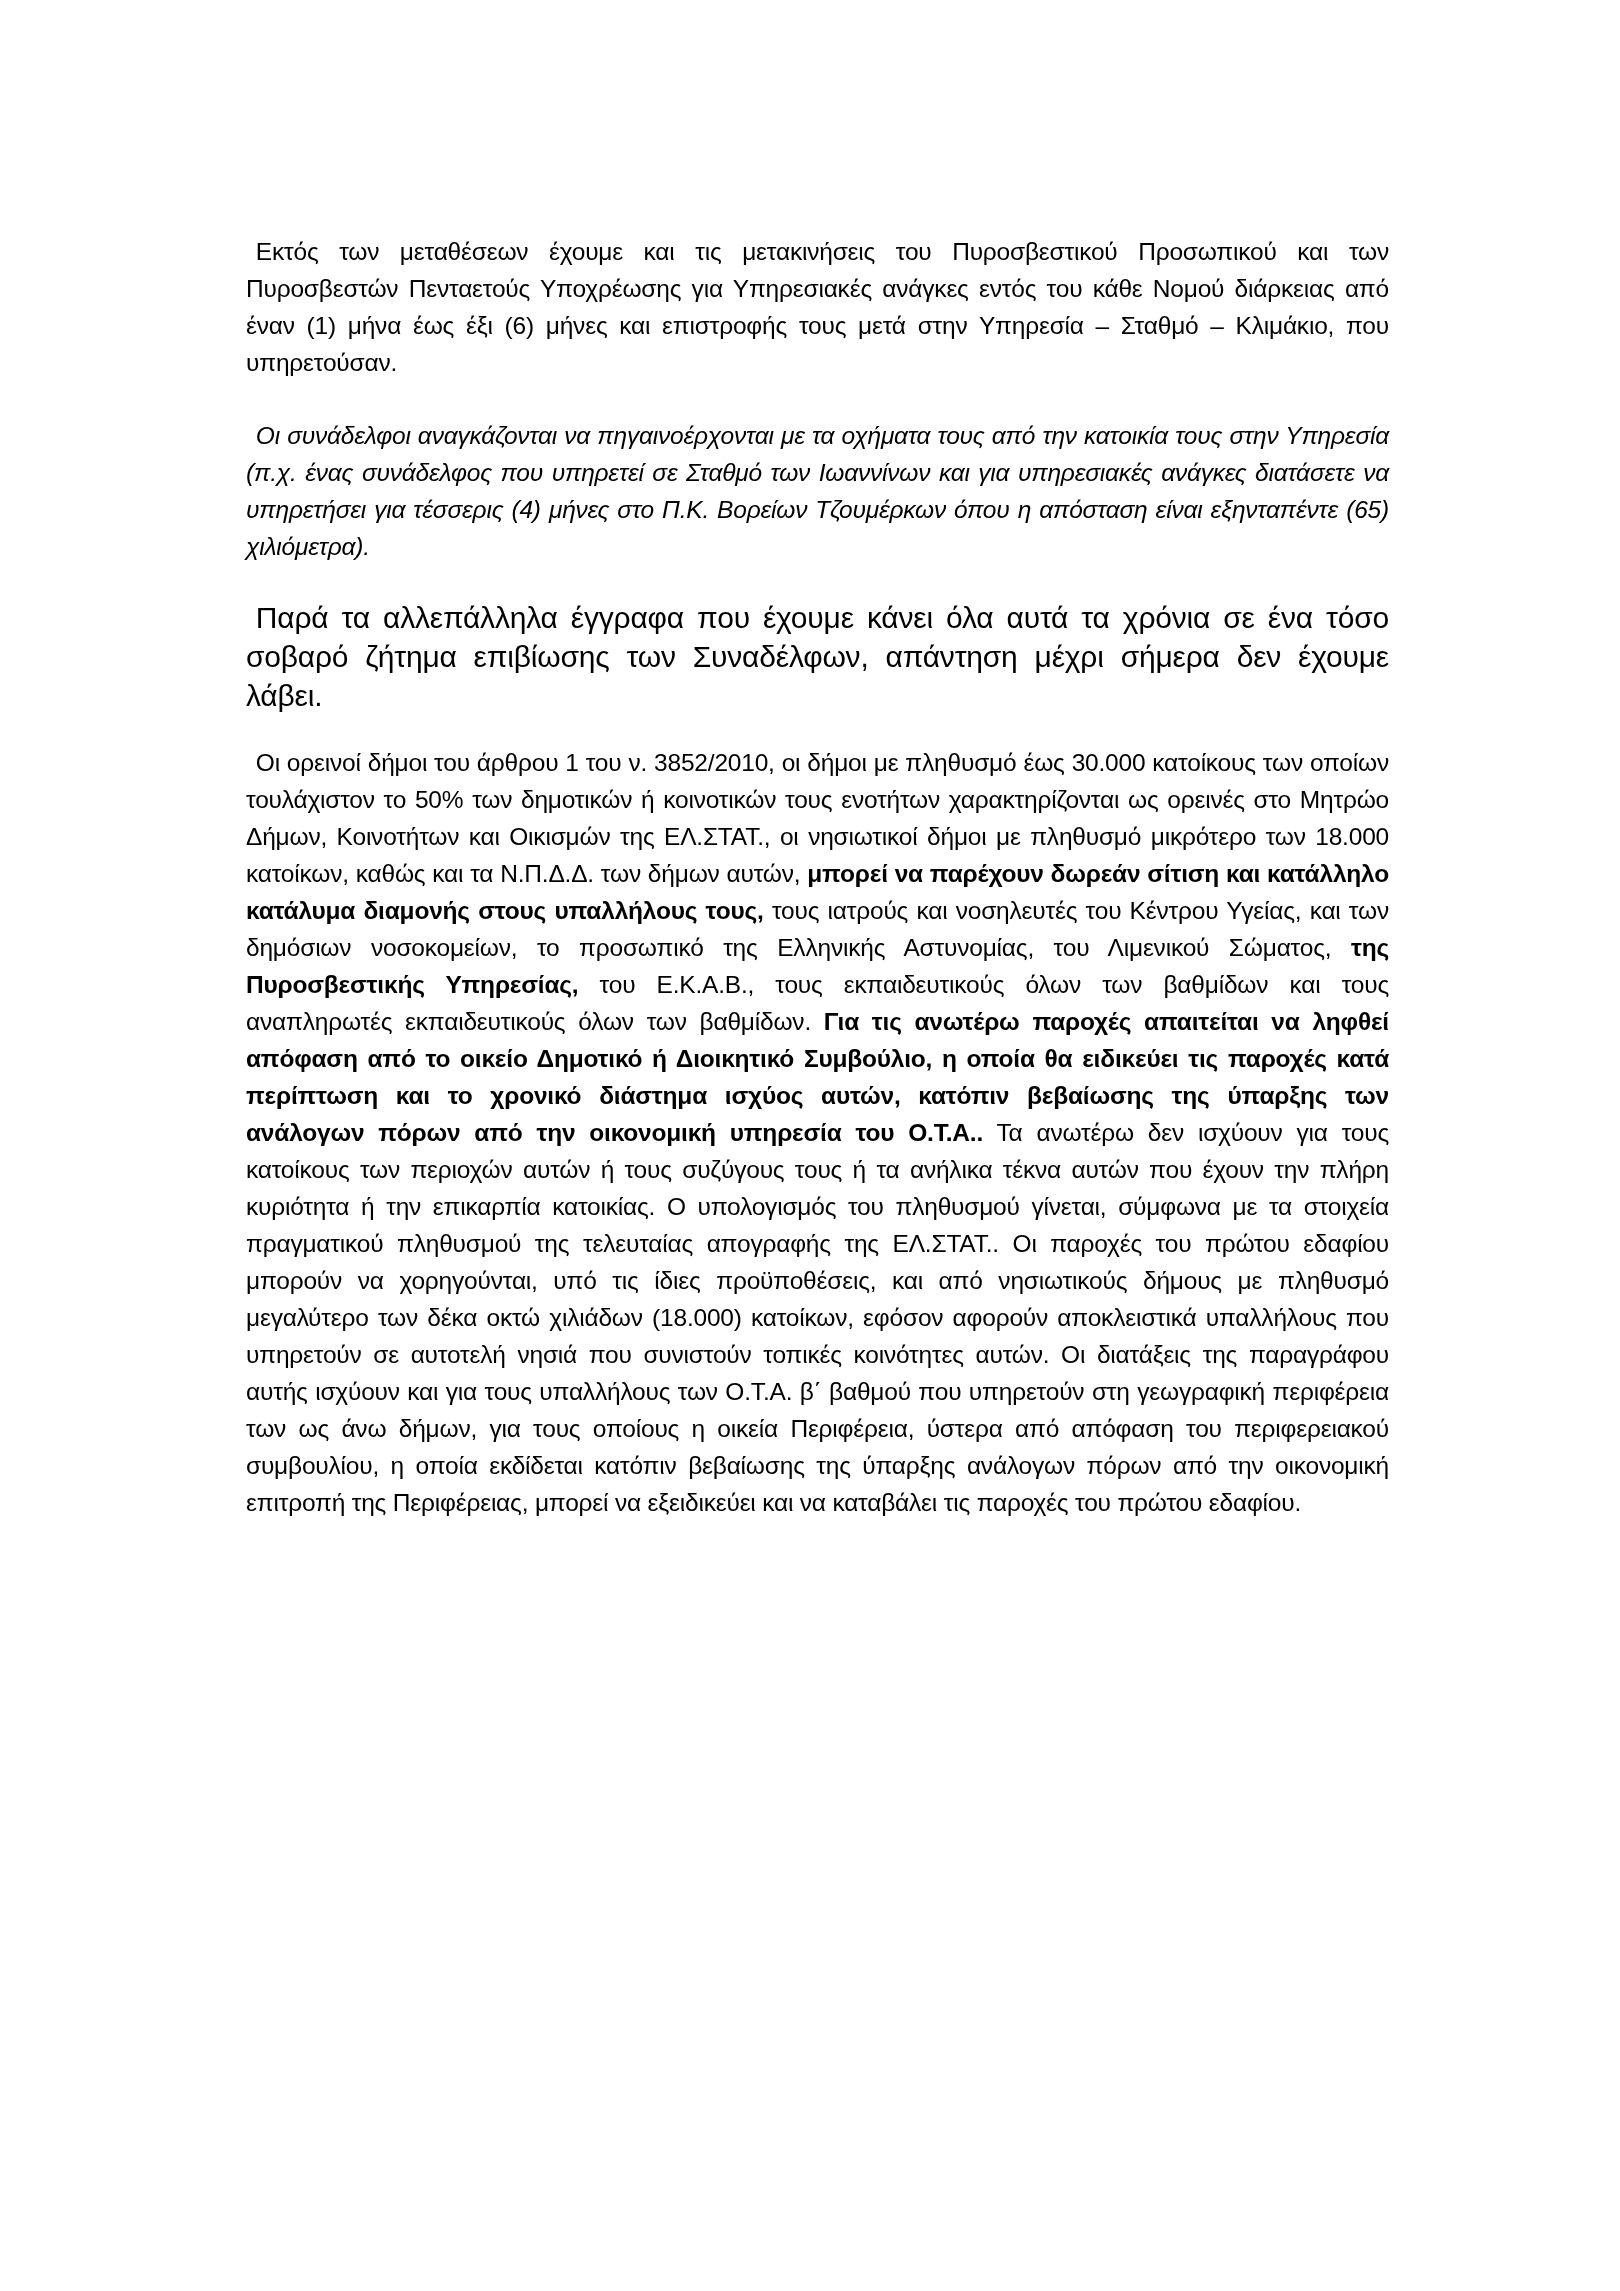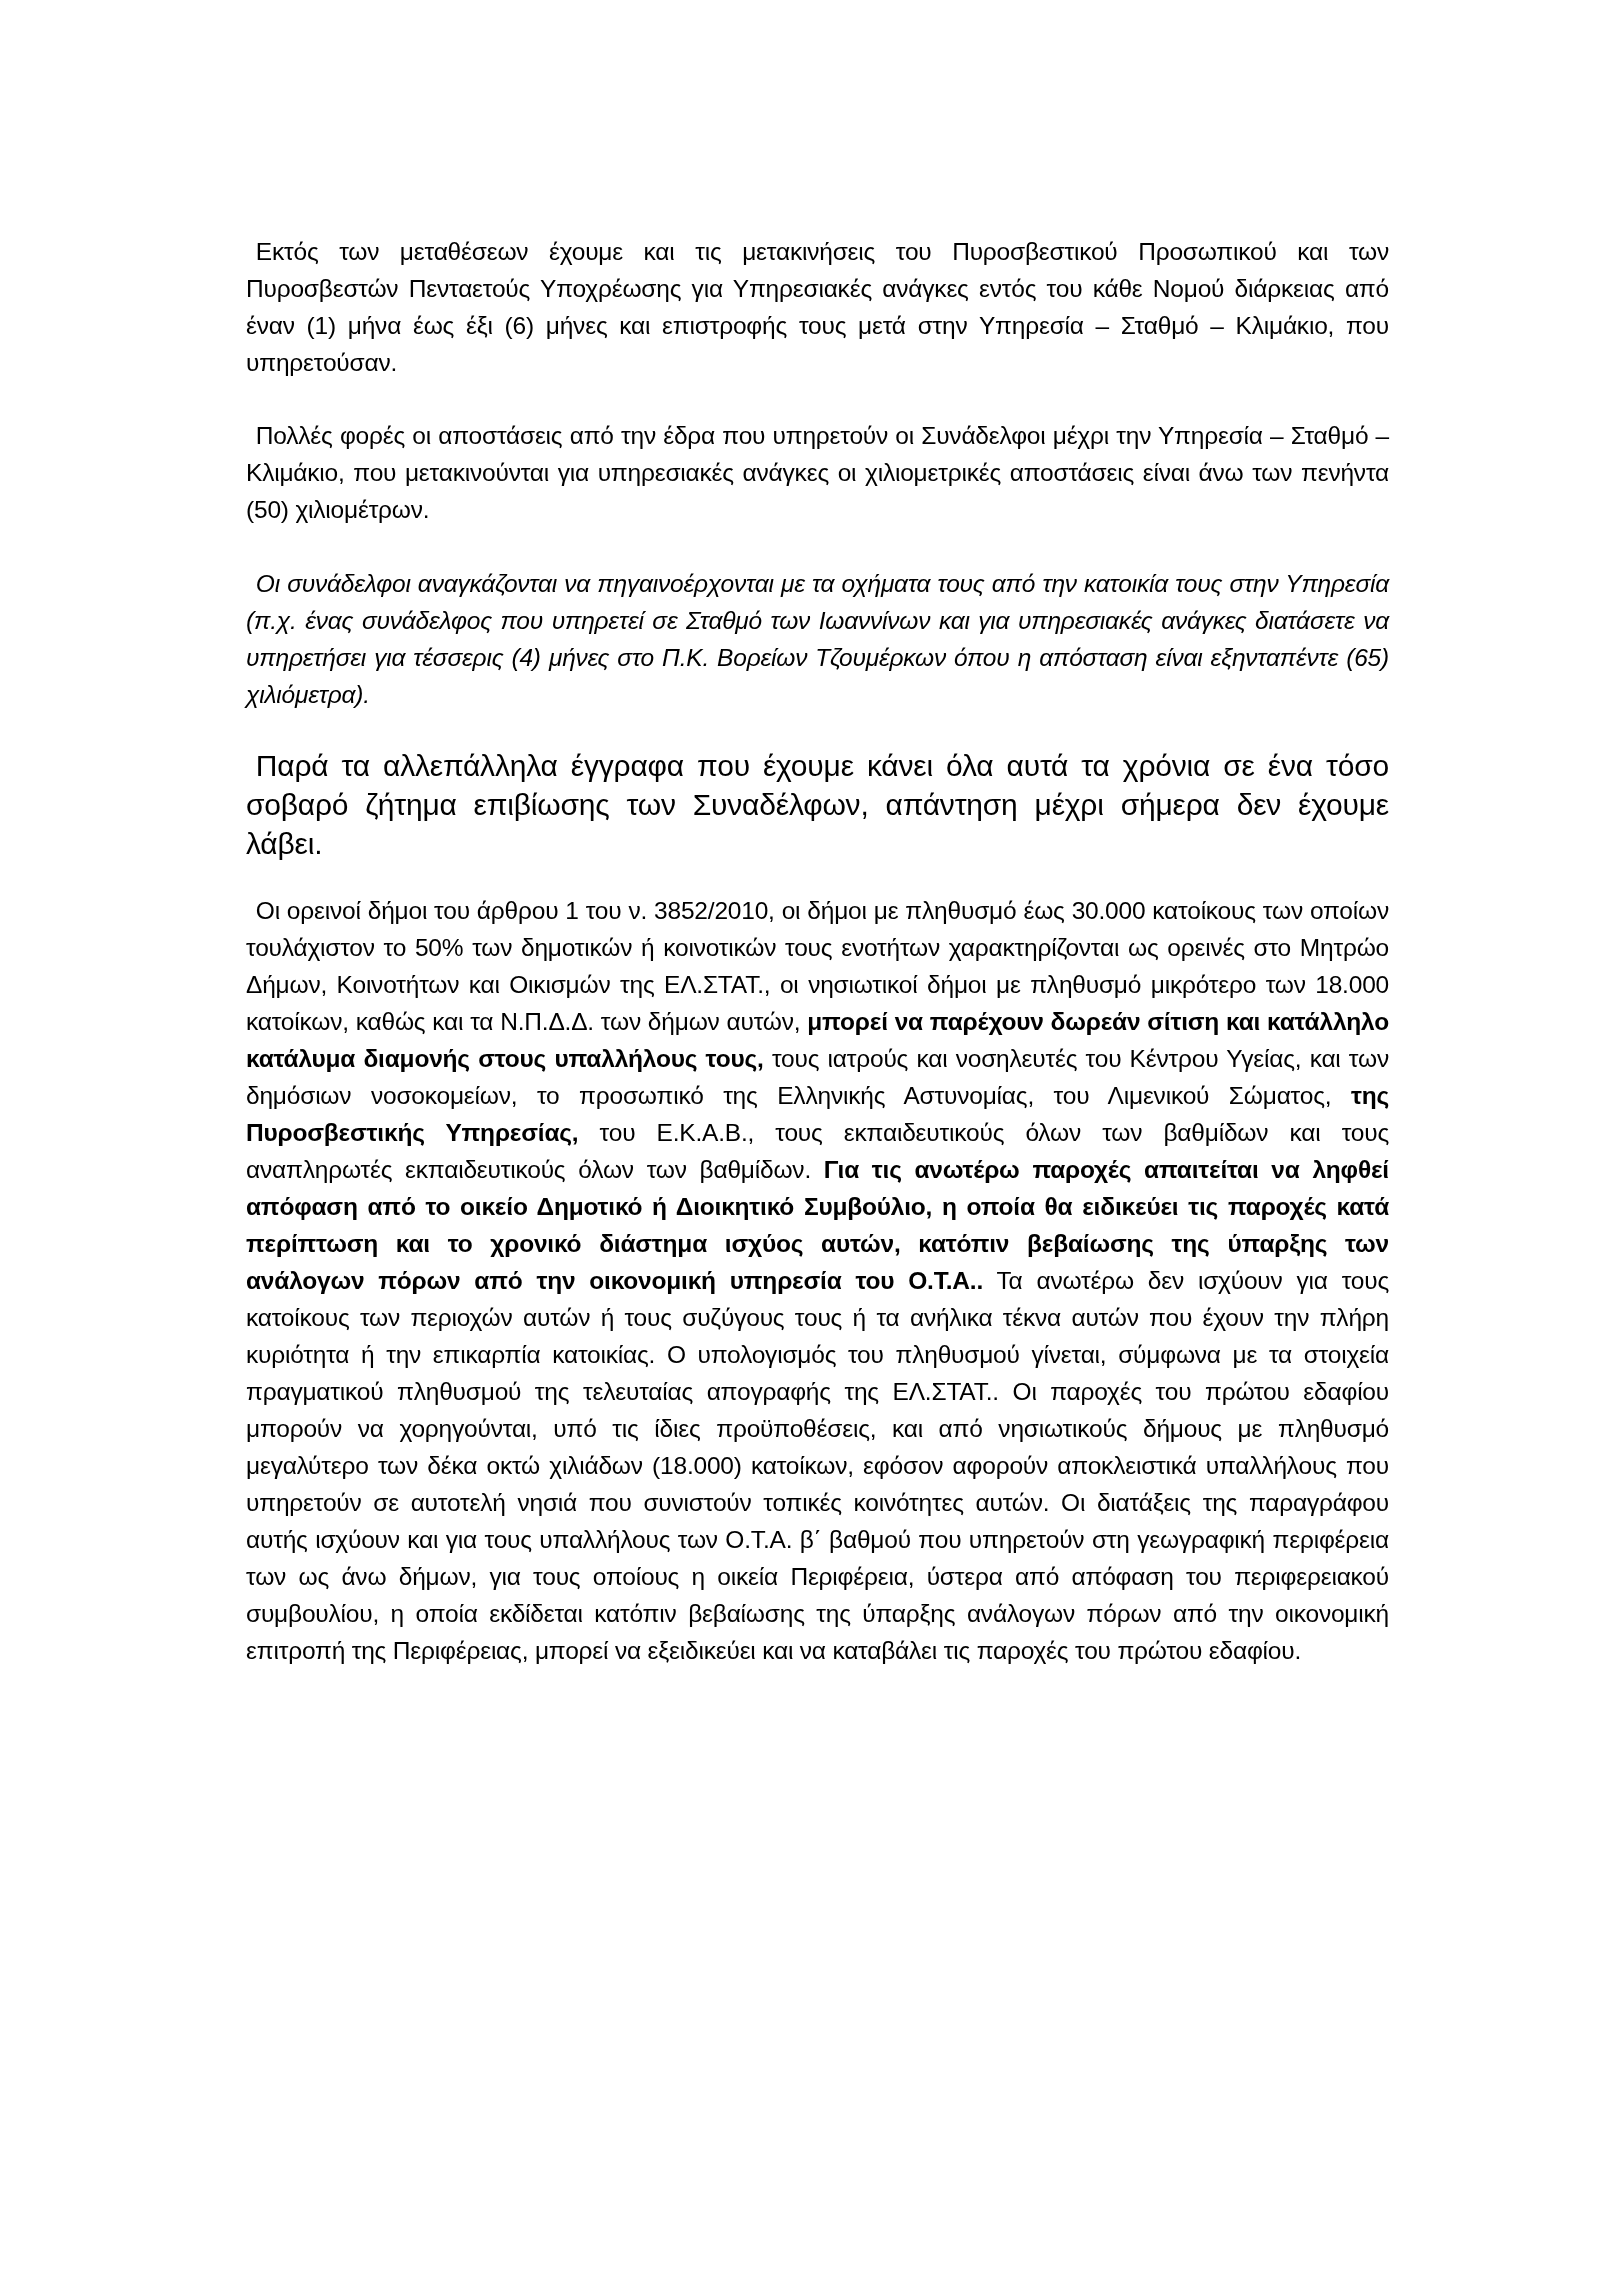--- a/index.html
+++ b/index.html
@@ -25,20 +25,19 @@
     .p5 { font-size: 30px; line-height: 39px; margin-bottom: 29px; }
     .p6 { margin-bottom: 35px; }
     .p7 { line-height: 37px; }
     b { font-weight: bold; }
   </style>
 </head>
 <body>
 
 <div class="page">
   <p class="para p2 bold">Εκτός των μεταθέσεων έχουμε και τις μετακινήσεις του Πυροσβεστικού Προσωπικού και των Πυροσβεστών Πενταετούς Υποχρέωσης για Υπηρεσιακές ανάγκες εντός του κάθε Νομού διάρκειας από έναν (1) μήνα έως έξι (6) μήνες και επιστροφής τους μετά στην Υπηρεσία – Σταθμό – Κλιμάκιο, που υπηρετούσαν.</p>
-  <p class="para p3">Πολλές φορές οι αποστάσεις από την έδρα που υπηρετούν οι Συνάδελφοι μέχρι την Υπηρεσία – Σταθμό – Κλιμάκιο, που μετακινούνται για υπηρεσιακές ανάγκες οι χιλιομετρικές αποστάσεις είναι άνω των πενήντα (50) χιλιομέτρων.</p>
   <p class="para p4">Οι συνάδελφοι αναγκάζονται να πηγαινοέρχονται με τα οχήματα τους από την κατοικία τους στην Υπηρεσία (π.χ. ένας συνάδελφος που υπηρετεί σε Σταθμό των Ιωαννίνων και για υπηρεσιακές ανάγκες διατάσετε να υπηρετήσει για τέσσερις (4) μήνες στο Π.Κ. Βορείων Τζουμέρκων όπου η απόσταση είναι εξηνταπέντε (65) χιλιόμετρα).</p>
   <p class="para p5 bold">Παρά τα αλλεπάλληλα έγγραφα που έχουμε κάνει όλα αυτά τα χρόνια σε ένα τόσο σοβαρό ζήτημα επιβίωσης των Συναδέλφων, απάντηση μέχρι σήμερα δεν έχουμε λάβει.</p>
   <p class="para p7">
     <span>Οι ορεινοί δήμοι του άρθρου 1 του ν. 3852/2010, οι δήμοι με πληθυσμό έως 30.000 κατοίκους των οποίων τουλάχιστον το 50% των δημοτικών ή κοινοτικών τους ενοτήτων χαρακτηρίζονται ως ορεινές στο Μητρώο Δήμων, Κοινοτήτων και Οικισμών της ΕΛ.ΣΤΑΤ., οι νησιωτικοί δήμοι με πληθυσμό μικρότερο των 18.000 κατοίκων, καθώς και τα Ν.Π.Δ.Δ. των δήμων αυτών, </span><b>μπορεί να παρέχουν δωρεάν σίτιση και κατάλληλο κατάλυμα διαμονής στους υπαλλήλους τους,</b><span> τους ιατρούς και νοσηλευτές του Κέντρου Υγείας, και των δημόσιων νοσοκομείων, το προσωπικό της Ελληνικής Αστυνομίας, του Λιμενικού Σώματος, </span><b>της Πυροσβεστικής Υπηρεσίας,</b><span> του Ε.Κ.Α.Β., τους εκπαιδευτικούς όλων των βαθμίδων και τους αναπληρωτές εκπαιδευτικούς όλων των βαθμίδων. </span><b>Για τις ανωτέρω παροχές απαιτείται να ληφθεί απόφαση από το οικείο Δημοτικό ή Διοικητικό Συμβούλιο, η οποία θα ειδικεύει τις παροχές κατά περίπτωση και το χρονικό διάστημα ισχύος αυτών, κατόπιν βεβαίωσης της ύπαρξης των ανάλογων πόρων από την οικονομική υπηρεσία του Ο.Τ.Α..</b><span> Τα ανωτέρω δεν ισχύουν για τους κατοίκους των περιοχών αυτών ή τους συζύγους τους ή τα ανήλικα τέκνα αυτών που έχουν την πλήρη κυριότητα ή την επικαρπία κατοικίας. Ο υπολογισμός του πληθυσμού γίνεται, σύμφωνα με τα στοιχεία πραγματικού πληθυσμού της τελευταίας απογραφής της ΕΛ.ΣΤΑΤ.. Οι παροχές του πρώτου εδαφίου μπορούν να χορηγούνται, υπό τις ίδιες προϋποθέσεις, και από νησιωτικούς δήμους με πληθυσμό μεγαλύτερο των δέκα οκτώ χιλιάδων (18.000) κατοίκων, εφόσον αφορούν αποκλειστικά υπαλλήλους που υπηρετούν σε αυτοτελή νησιά που συνιστούν τοπικές κοινότητες αυτών. Οι διατάξεις της παραγράφου αυτής ισχύουν και για τους υπαλλήλους των Ο.Τ.Α. β΄ βαθμού που υπηρετούν στη γεωγραφική περιφέρεια των ως άνω δήμων, για τους οποίους η οικεία Περιφέρεια, ύστερα από απόφαση του περιφερειακού συμβουλίου, η οποία εκδίδεται κατόπιν βεβαίωσης της ύπαρξης ανάλογων πόρων από την οικονομική επιτροπή της Περιφέρειας, μπορεί να εξειδικεύει και να καταβάλει τις παροχές του πρώτου εδαφίου.</span>
   </p>
 </div>
 
 
 </body></html>

